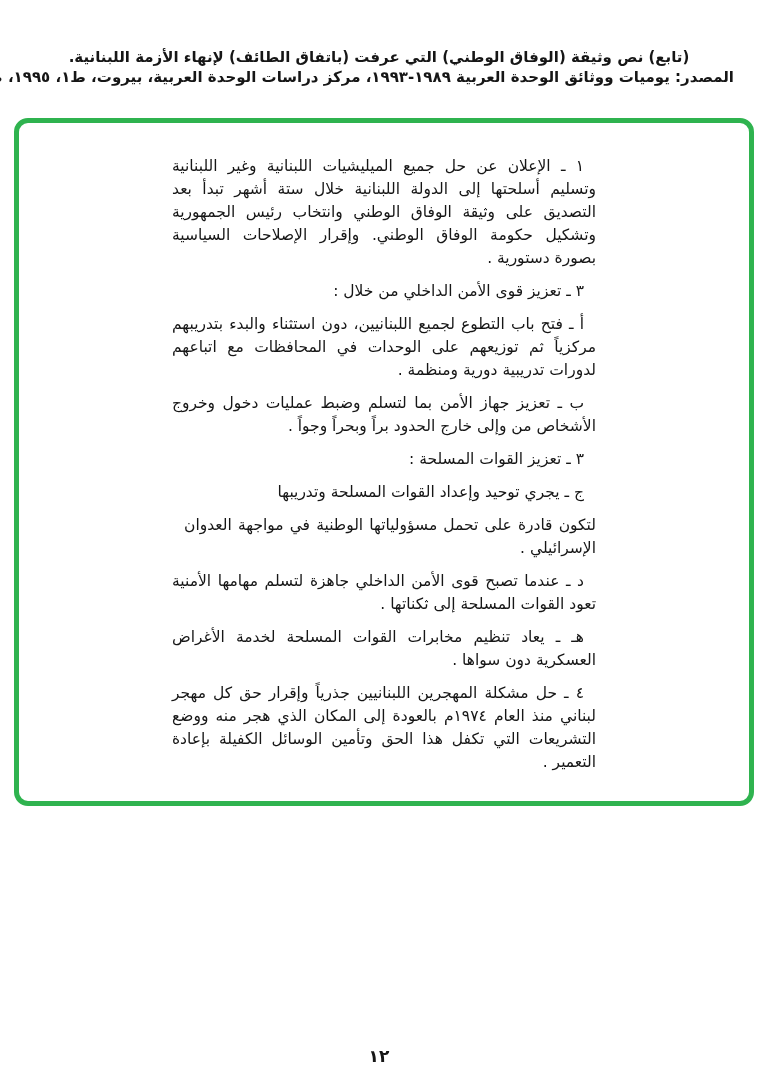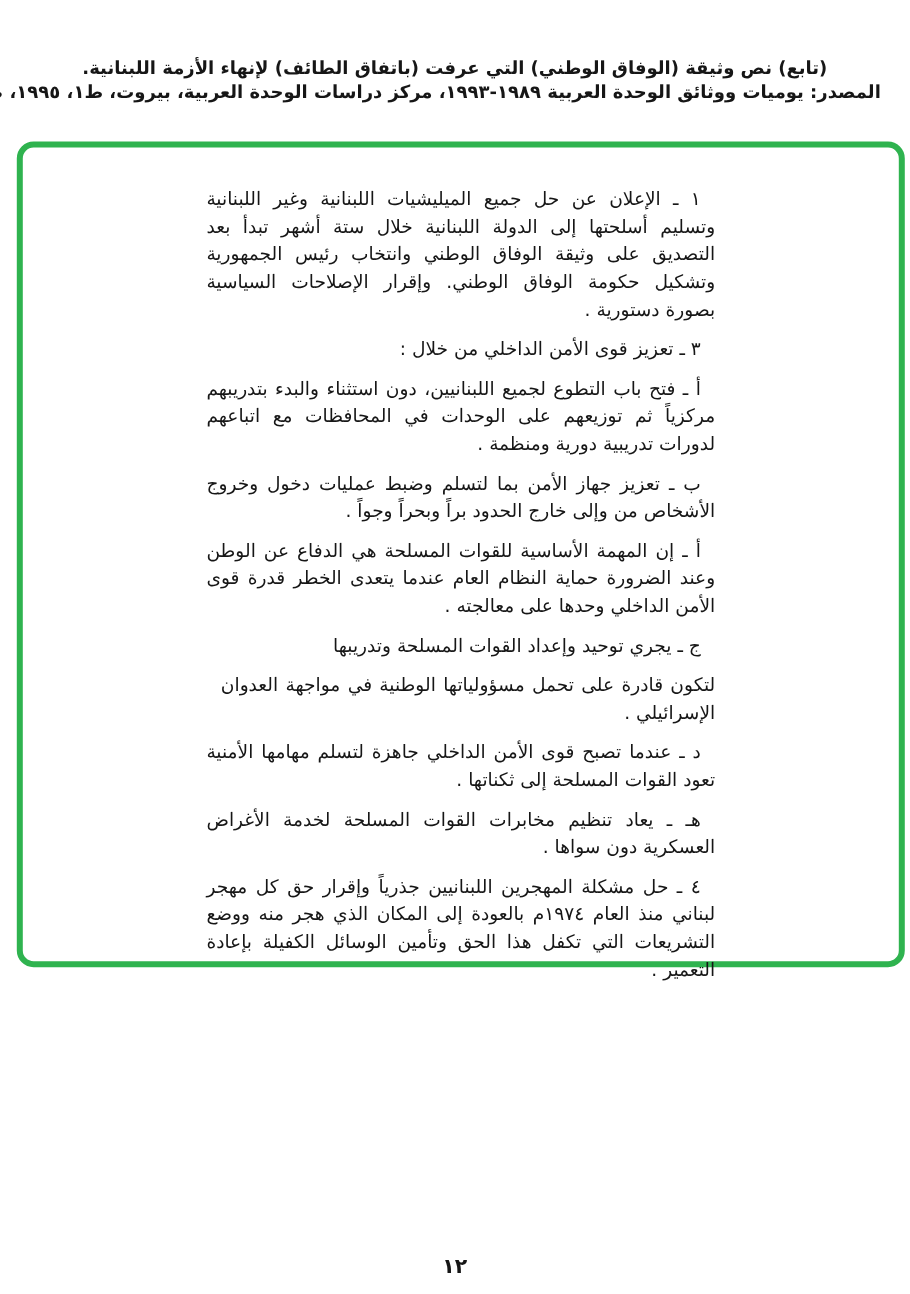--- a/index.html
+++ b/index.html
@@ -82,21 +82,21 @@
     <div class="doc-title">(تابع) نص وثيقة (الوفاق الوطني) التي عرفت (باتفاق الطائف) لإنهاء الأزمة اللبنانية.</div>
     <div class="doc-source">المصدر: يوميات ووثائق الوحدة العربية ١٩٨٩-١٩٩٣، مركز دراسات الوحدة العربية، بيروت، ط١، ١٩٩٥، ص ٦٥٧ - ٦٦٢.</div>
   </div>
 
   <div class="frame">
     <div class="text-col">
       <p>١ ـ الإعلان عن حل جميع الميليشيات اللبنانية وغير اللبنانية وتسليم أسلحتها إلى الدولة اللبنانية خلال ستة أشهر تبدأ بعد التصديق على وثيقة الوفاق الوطني وانتخاب رئيس الجمهورية وتشكيل حكومة الوفاق الوطني. وإقرار الإصلاحات السياسية بصورة دستورية .</p>
       <p>٣ ـ تعزيز قوى الأمن الداخلي من خلال :</p>
       <p>أ ـ فتح باب التطوع لجميع اللبنانيين، دون استثناء والبدء بتدريبهم مركزياً ثم توزيعهم على الوحدات في المحافظات مع اتباعهم لدورات تدريبية دورية ومنظمة .</p>
       <p>ب ـ تعزيز جهاز الأمن بما لتسلم وضبط عمليات دخول وخروج الأشخاص من وإلى خارج الحدود براً وبحراً وجواً .</p>
-      <p>أ ـ إن المهمة الأساسية للقوات المسلحة هي الدفاع عن الوطن وعند الضرورة حماية النظام العام عندما يتعدى الخطر قدرة قوى الأمن الداخلي وحدها على معالجته .</p>
+      <p>٣ ـ تعزيز القوات المسلحة :</p>
       <p>ج ـ يجري توحيد وإعداد القوات المسلحة وتدريبها</p>
       <p class="no-indent">لتكون قادرة على تحمل مسؤولياتها الوطنية في مواجهة العدوان الإسرائيلي .</p>
       <p>د ـ عندما تصبح قوى الأمن الداخلي جاهزة لتسلم مهامها الأمنية تعود القوات المسلحة إلى ثكناتها .</p>
       <p>هـ ـ يعاد تنظيم مخابرات القوات المسلحة لخدمة الأغراض العسكرية دون سواها .</p>
       <p>٤ ـ حل مشكلة المهجرين اللبنانيين جذرياً وإقرار حق كل مهجر لبناني منذ العام ١٩٧٤م بالعودة إلى المكان الذي هجر منه ووضع التشريعات التي تكفل هذا الحق وتأمين الوسائل الكفيلة بإعادة التعمير .</p>
     </div>
   </div>
 
   <div class="page-number">١٢</div>
 

